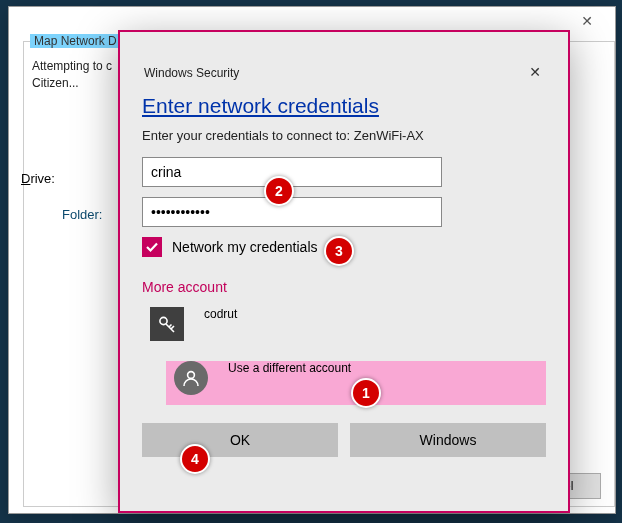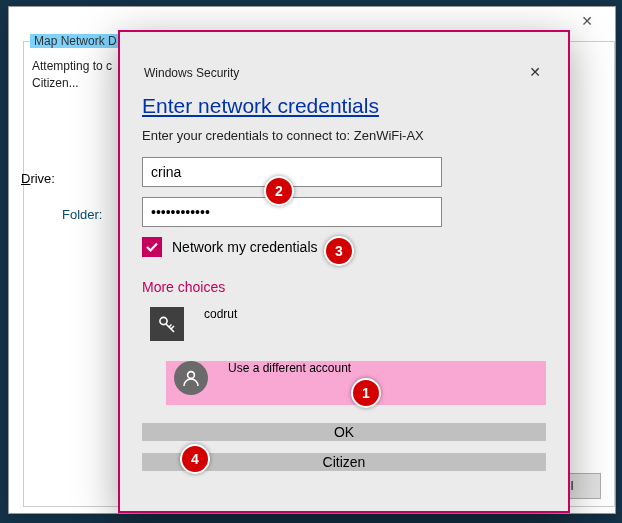--- a/index.html
+++ b/index.html
@@ -192,21 +192,20 @@
   }
   .acct.selected .icon {
     background: #6a6a6a;
     border-radius: 50%;
   }
 
   .btn-row {
     display: flex;
     gap: 12px;
     margin-top: 18px;
-    flex-direction: column;
   }
   .btn {
     flex: 1 1 0;
     height: 34px;
     background: #c0c0c0;
     border: none;
     font-size: 14px;
     font-family: inherit;
     color: #000;
   }
@@ -263,21 +262,21 @@
 
   <div class="chk-row">
     <span class="chk">
       <svg width="14" height="14" viewBox="0 0 14 14">
           <path d="M2 7 L5.5 10.5 L12 3.5" stroke="#fff" stroke-width="2.2" fill="none"></path>
         </svg>
     </span>
     <span>Network my credentials</span>
   </div>
 
-  <div class="more-choices">More choices</div>
+  <div class="more-choices">More account</div>
 
   <div class="acct">
     <span class="icon">
       <svg width="22" height="22" viewBox="0 0 22 22">
         <circle cx="7.5" cy="8" r="3.6" fill="none" stroke="#fff" stroke-width="1.6"></circle>
         <path d="M10 11 L18 19 M15 16 L18 13 M13 14 L15.5 11.5" stroke="#fff" stroke-width="1.6" fill="none"></path>
       </svg>
     </span>
     <span>codrut</span>
   </div>
@@ -287,20 +286,20 @@
       <svg width="22" height="22" viewBox="0 0 22 22">
         <circle cx="11" cy="8" r="3.4" fill="none" stroke="#fff" stroke-width="1.6"></circle>
         <path d="M4 19 a7 7 0 0 1 14 0" fill="none" stroke="#fff" stroke-width="1.6"></path>
       </svg>
     </span>
     <span>Use a different account</span>
   </div>
 
   <div class="btn-row">
     <button class="btn">OK</button>
-    <button class="btn">Citizen</button>
+    <button class="btn">Windows</button>
   </div>
 </div>
 
 <div class="badge" style="left:351px; top:378px;">1</div>
 <div class="badge" style="left:264px; top:176px;">2</div>
 <div class="badge" style="left:324px; top:236px;">3</div>
 <div class="badge" style="left:180px; top:444px;">4</div>
 
 </body></html>

